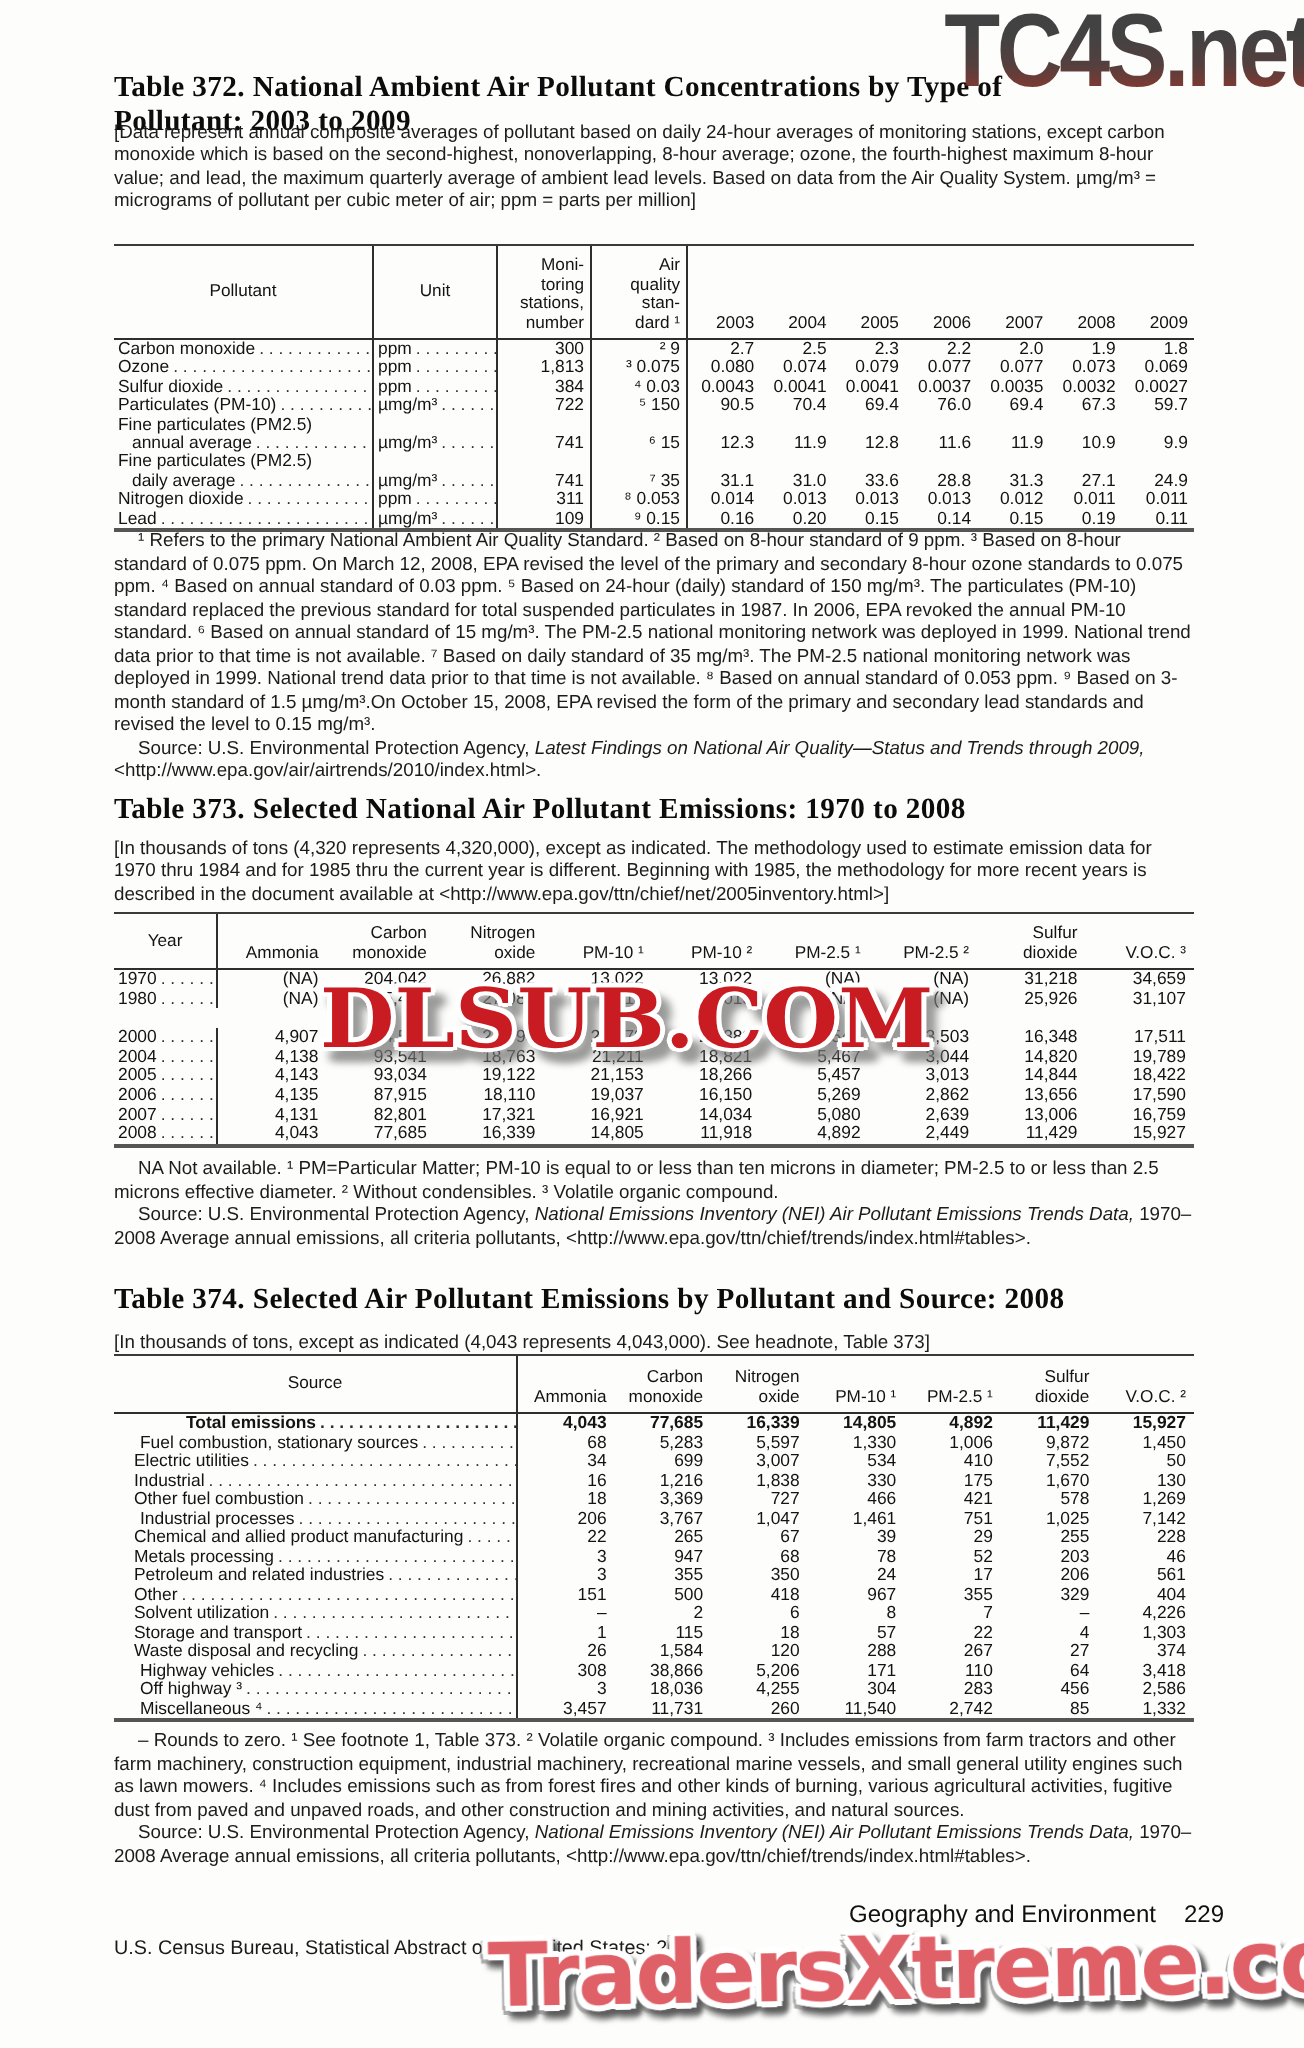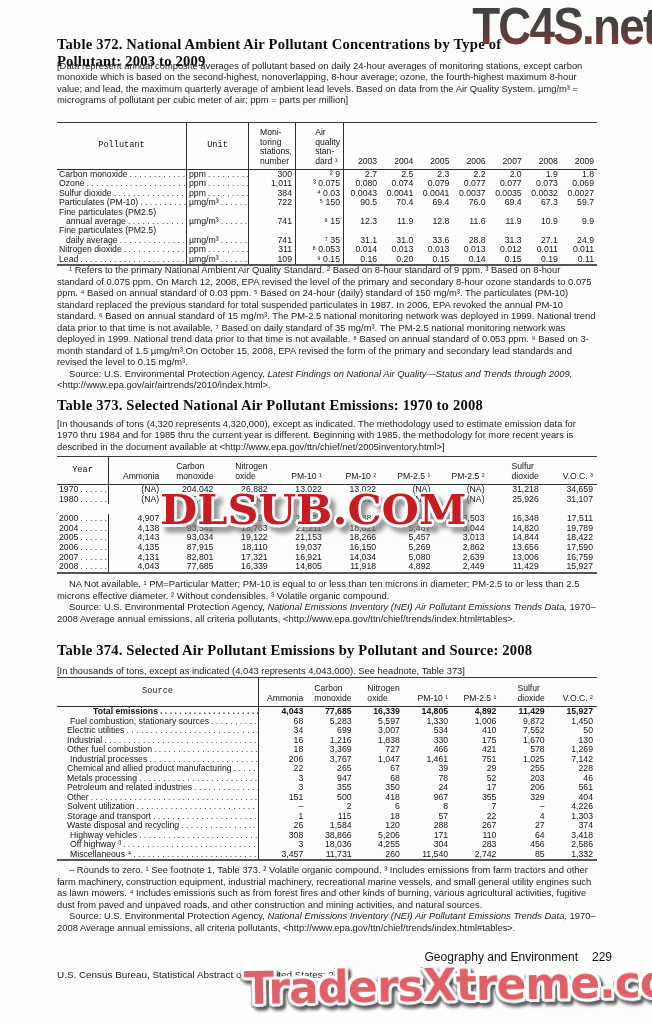--- a/index.html
+++ b/index.html
@@ -36,23 +36,23 @@
           font-size:8.7px; color:#131313;}
   #t372{top:122px;}
   #t373{top:456px;}
   #t374{top:677px;}
   .vr{border-right:1px solid #2e2e2e;}
   .hrow372,.hrow373,.hrow374{display:flex; align-items:stretch; border-bottom:1px solid #2e2e2e;}
   .hrow372{height:46px;}
   .hrow373{height:27px;}
   .hrow374{height:28px;}
   .hc{box-sizing:border-box; display:flex; flex-direction:column; justify-content:flex-end;
-      align-items:flex-end; text-align:left; white-space:pre-line;
+      align-items:flex-end; text-align:right; white-space:pre-line;
       font-size:8.6px; line-height:9.8px; padding:2px 3px 2px 0;}
-  .hc.hcenter{justify-content:center; align-items:center; text-align:center; padding:0;font-family:Liberation Mono, monospace;}
+  .hc.hcenter{justify-content:center; align-items:center; text-align:center; padding:0;}
   .row372,.row373,.row374{display:flex; align-items:stretch;}
   .row372{height:9.4px;}
   .row373{height:9.6px;}
   .row374{height:9.5px;align-items:flex-end;}
   .row373.gap{margin-top:10px;}
   .row374.b{font-weight:bold;}
   .cell{box-sizing:border-box; display:flex; align-items:center; overflow:hidden; line-height:9.4px;}
   .num{justify-content:flex-end; padding-right:3px;}
   .lab{padding-left:2px;}
   .lbl{white-space:nowrap;}
@@ -154,21 +154,21 @@
       </div>
       <div class="row372">
         <div class="cell t372c1 vr lab">
           <span class="lbl">Ozone</span>
           <span class="ld"></span>
         </div>
         <div class="cell t372c2 vr lab">
           <span class="lbl">ppm</span>
           <span class="ld"></span>
         </div>
-        <div class="cell t372c3 vr num">1,011</div>
+        <div class="cell t372c3 vr num">1,813</div>
         <div class="cell t372c4 vr num">³ 0.075</div>
         <div class="cell t372cy num">0.080</div>
         <div class="cell t372cy num">0.074</div>
         <div class="cell t372cy num">0.079</div>
         <div class="cell t372cy num">0.077</div>
         <div class="cell t372cy num">0.077</div>
         <div class="cell t372cy num">0.073</div>
         <div class="cell t372cy num">0.069</div>
       </div>
       <div class="row372">

